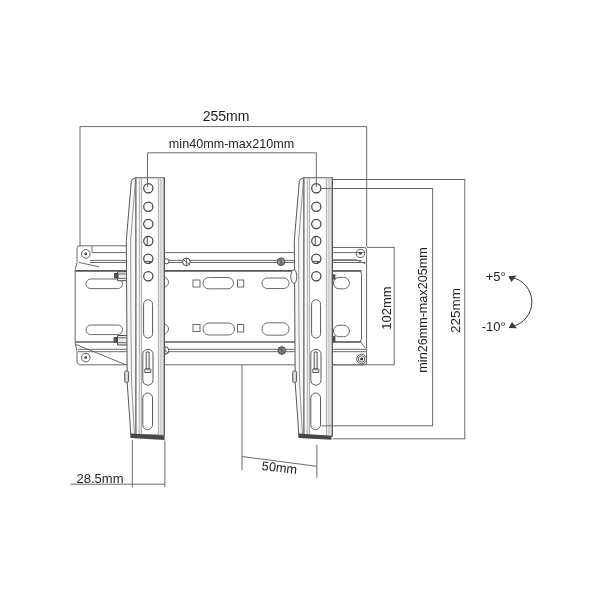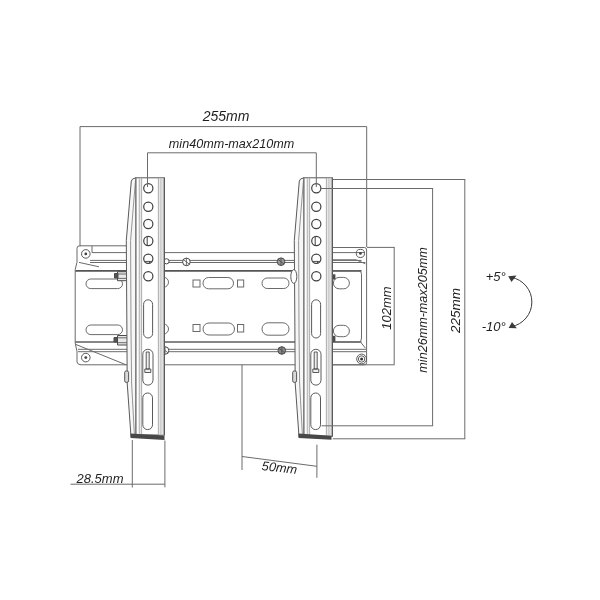--- a/index.html
+++ b/index.html
@@ -1,16 +1,16 @@
 <!DOCTYPE html>
 <html><head>
 <meta charset="utf-8">
 <style>
   html,body{margin:0;padding:0;background:#fff;}
-  .wrap{width:600px;height:600px;position:relative;font-family:"Liberation Sans", sans-serif;font-style:italic;}
+  .wrap{width:600px;height:600px;position:relative;font-family:"Liberation Sans", sans-serif;}
   svg{position:absolute;left:0;top:0;}
   text{fill:#1f1f1f;font-family:"Liberation Sans", sans-serif;}
 </style>
 </head>
 <body>
 <div class="wrap">
 <svg width="600" height="600" viewBox="0 0 600 600">
 
 <g stroke="#6a6a6a" stroke-width="1" fill="none">
 

